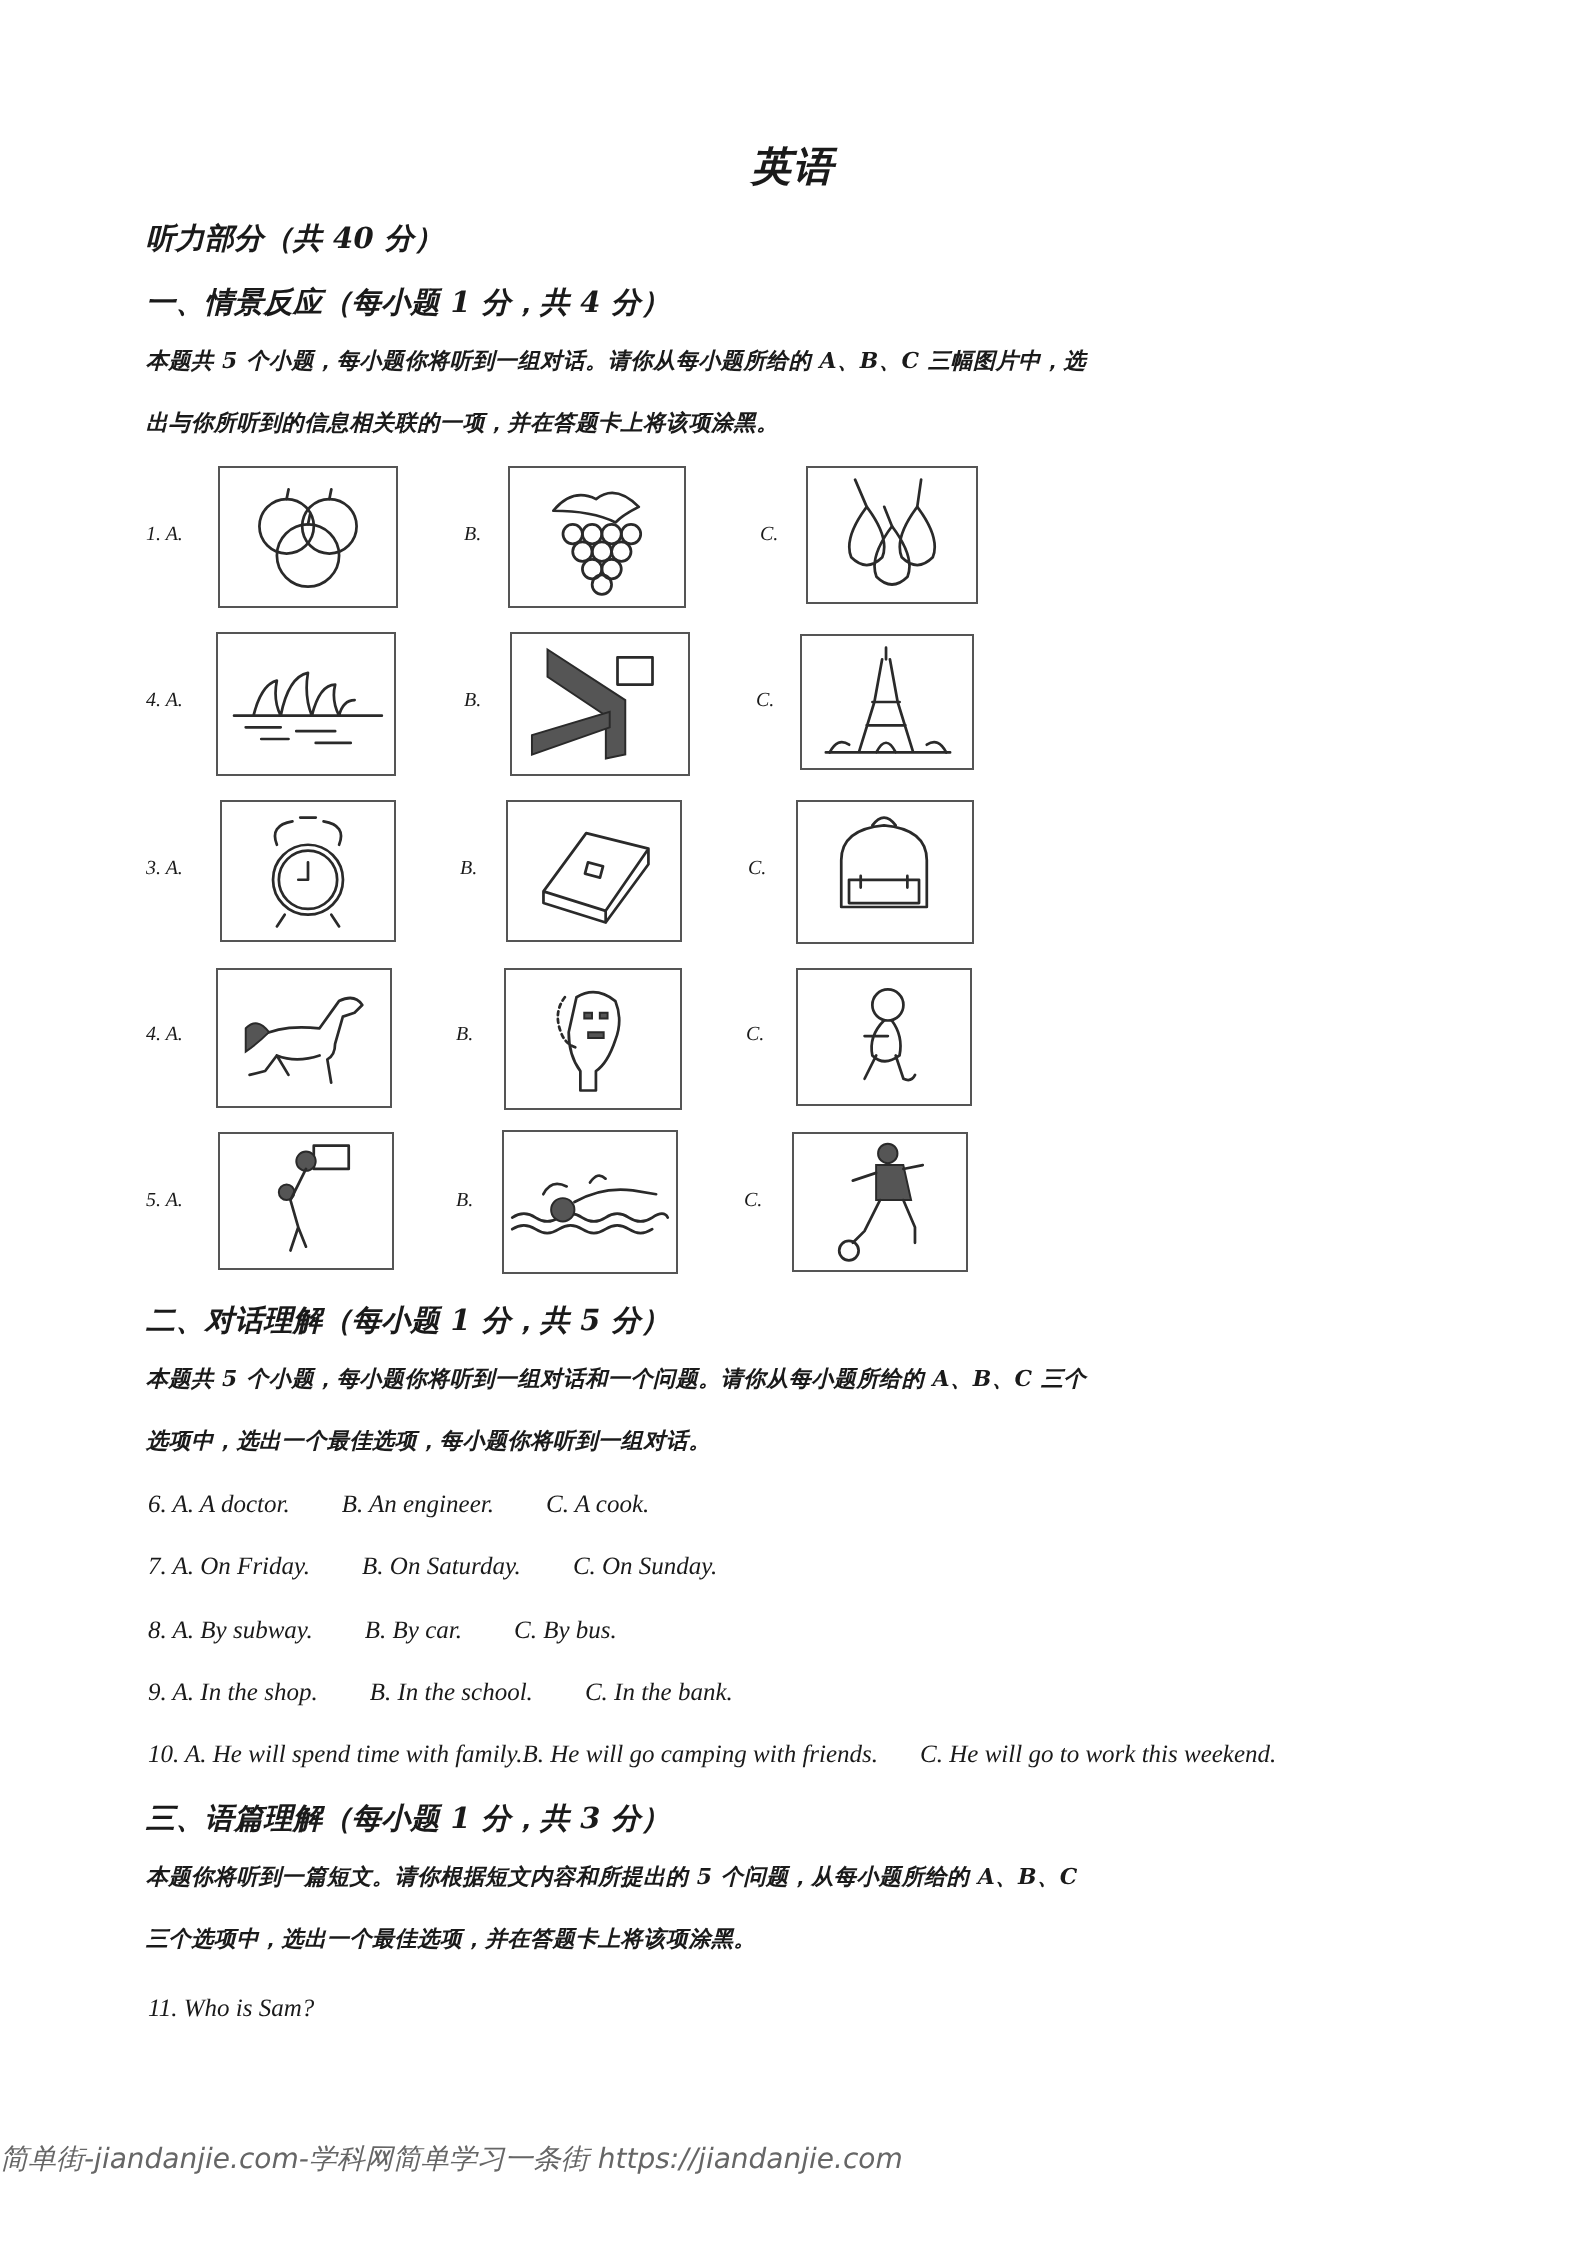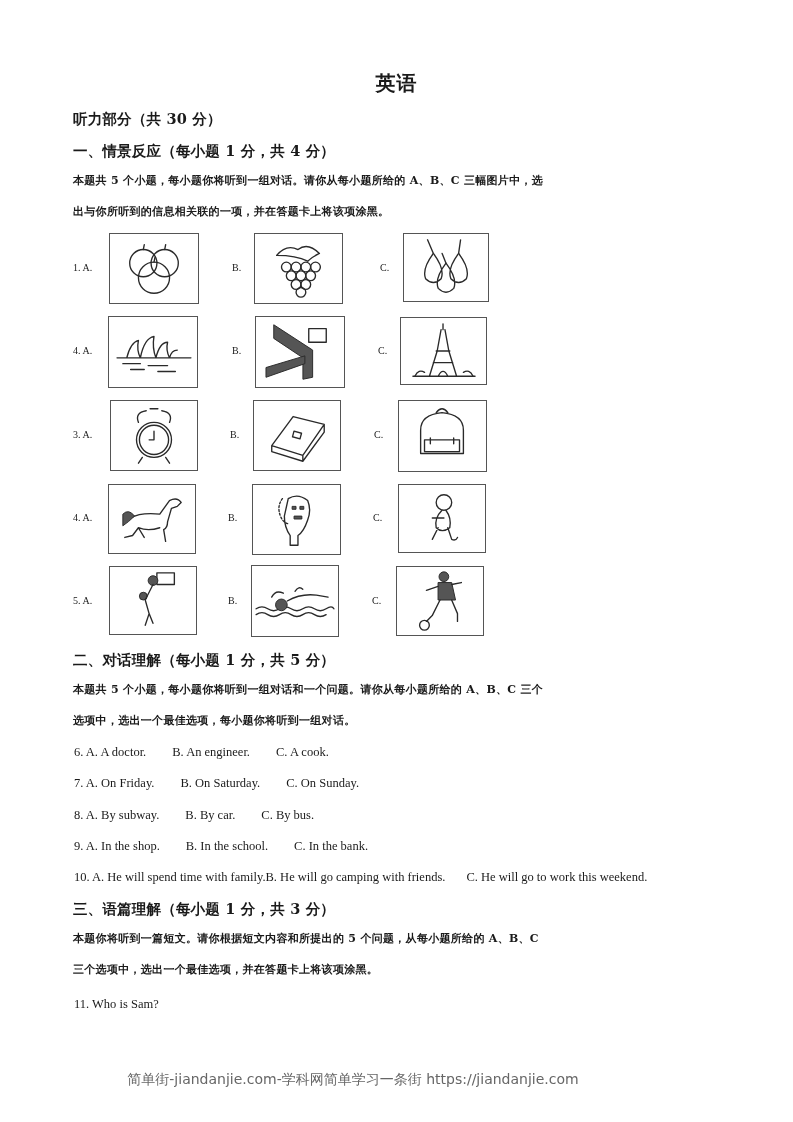--- a/index.html
+++ b/index.html
@@ -1,38 +1,38 @@
 <!DOCTYPE html>
 <html><head>
 <meta charset="utf-8">
 <style>
   html, body { margin: 0; padding: 0; background: #ffffff; }
   body { width: 793px; height: 1122px; position: relative; overflow: hidden;
          font-family: "Liberation Serif", "DejaVu Serif", serif; color: #1a1a1a; }
-  .abs { position: absolute; }
+  .abs { position: absolute; font-style: italic; }
   .title { left: 0; width: 793px; top: 70px; text-align: center; font-size: 20px; font-weight: bold;
            font-family: "DejaVu Serif", serif; letter-spacing: 1px; }
   .h { font-size: 14.5px; font-weight: bold; font-family: "DejaVu Serif", serif; left: 73px; white-space: nowrap; letter-spacing: 0.2px; }
   .instr { font-size: 11px; font-weight: bold; font-family: "DejaVu Serif", serif; left: 73px; width: 660px; white-space: nowrap; letter-spacing: 0.3px; }
   .qlabel { font-size: 10px; white-space: nowrap; }
   .pic { border: 1.8px solid #555; background: #fff; box-sizing: border-box; }
   .pic svg { width: 100%; height: 100%; display: block; }
   .opt { font-size: 12.5px; left: 74px; white-space: nowrap; }
   .opt span { margin-right: 26px; }
-  .footer { left: 0; width: 706px; top: 1071px; text-align: center; font-family: "DejaVu Sans", sans-serif;
+  .footer { left: 0; width: 706px; top: 1071px; font-family: "DejaVu Sans", sans-serif;
             font-size: 14px; color: #666; }
   .sk { fill: none; stroke: #2a2a2a; stroke-width: 1.4; stroke-linecap: round; stroke-linejoin: round; }
   .skf { fill: #555; stroke: #2a2a2a; stroke-width: 1; }
 </style>
 </head>
 <body>
 
 <div class="abs title">英语</div>
 
-<div class="abs h" style="top:110px">听力部分（共 30 分）</div>
+<div class="abs h" style="top:110px">听力部分（共 40 分）</div>
 <div class="abs h" style="top:142px">一、情景反应（每小题 1 分，共 4 分）</div>
 <div class="abs instr" style="top:173px">本题共 5 个小题，每小题你将听到一组对话。请你从每小题所给的 A、B、C 三幅图片中，选</div>
 <div class="abs instr" style="top:204px">出与你所听到的信息相关联的一项，并在答题卡上将该项涂黑。</div>
 
 <div class="abs qlabel" style="left:73px;top:262px">1. A.</div>
 <div class="abs pic" style="left:109px;top:233px;width:90px;height:71px">
   <svg viewBox="0 0 90 71">
     <circle class="sk" cx="34" cy="30" r="14"></circle>
       <circle class="sk" cx="56" cy="30" r="14"></circle>
       <circle class="sk" cx="45" cy="45" r="16"></circle>

